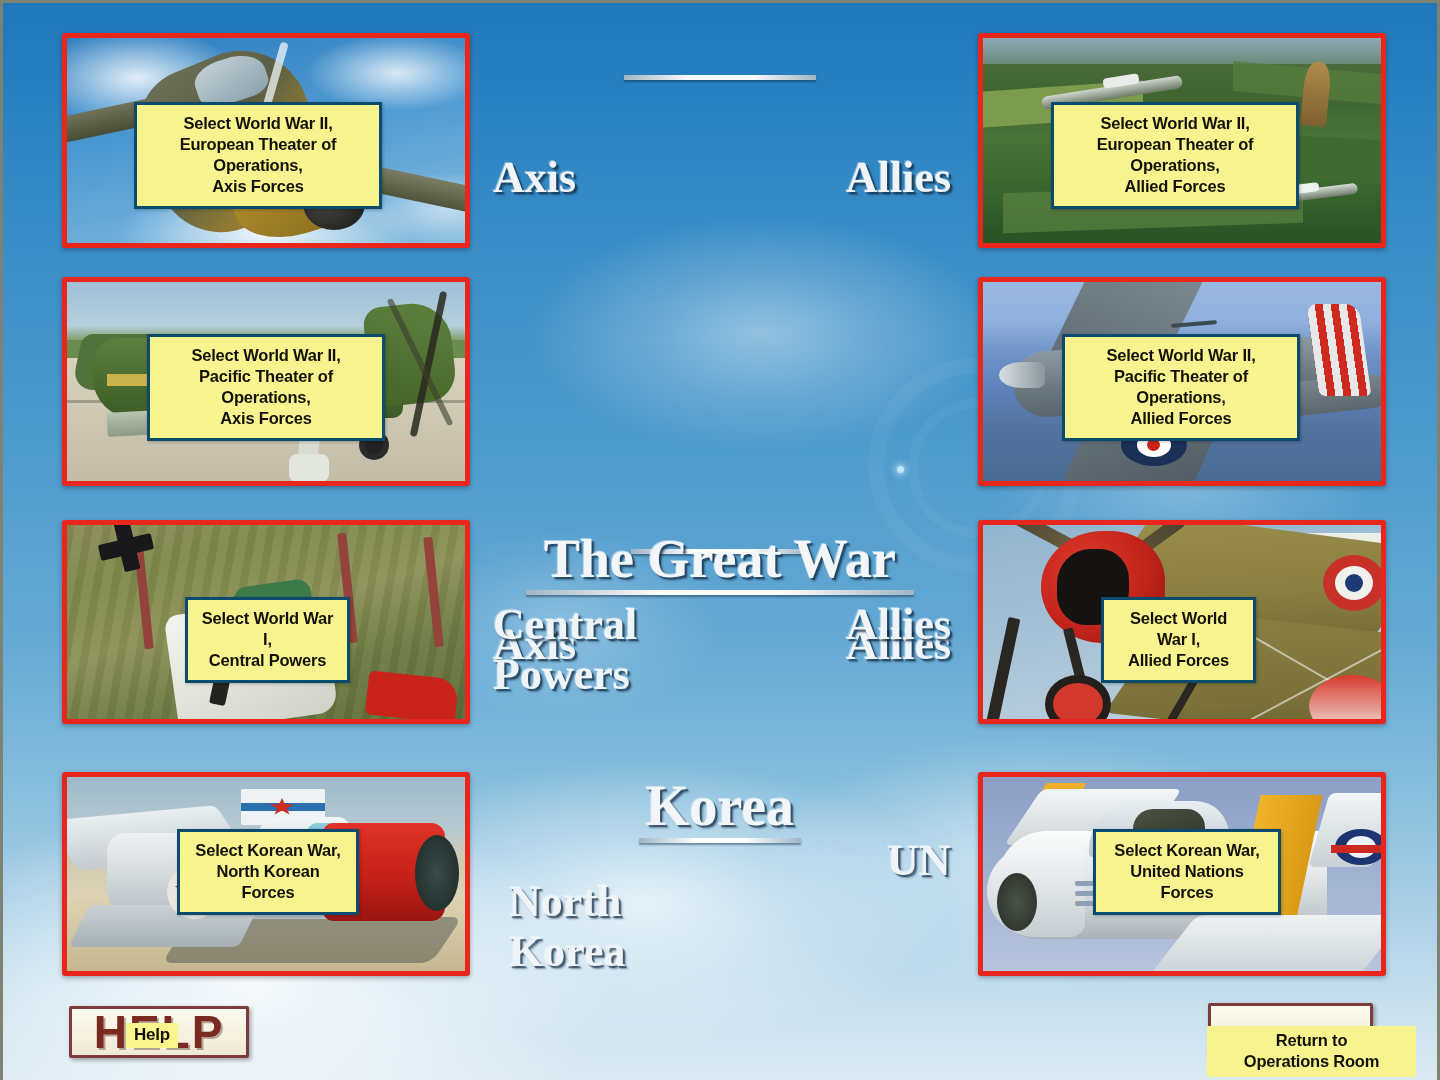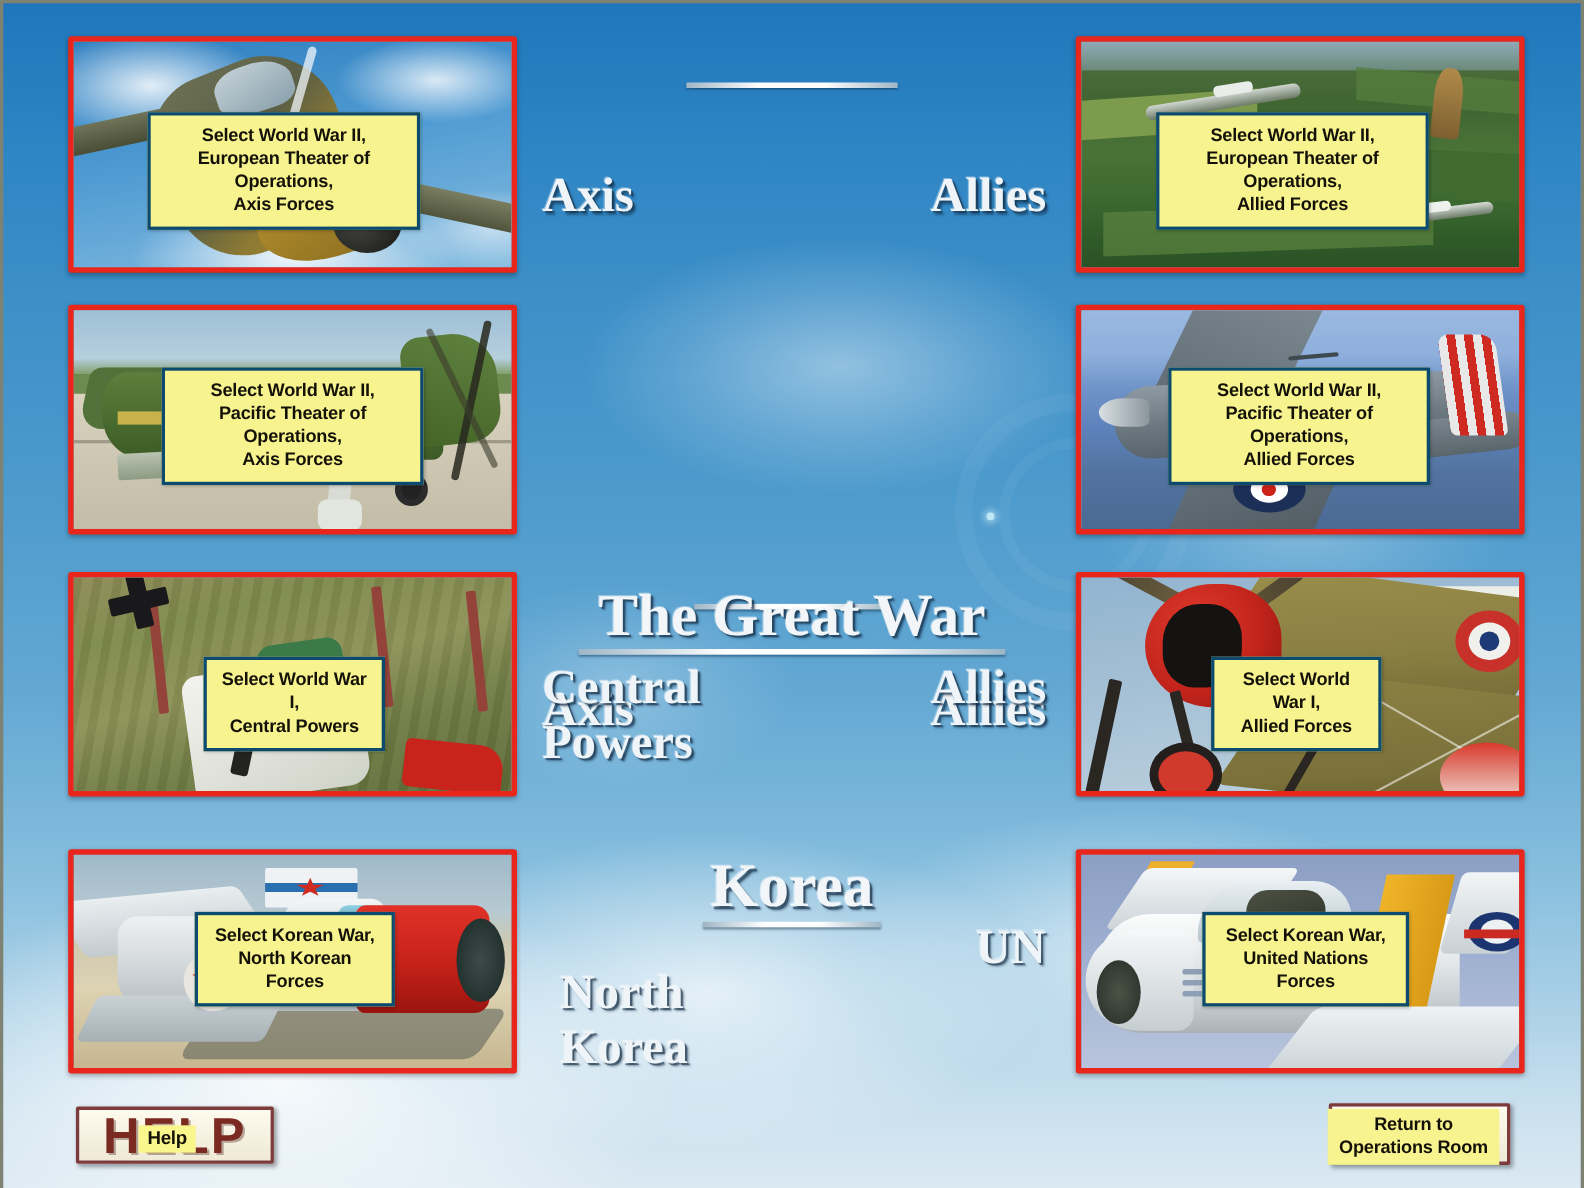--- a/index.html
+++ b/index.html
@@ -569,21 +569,21 @@
   }
   #help-button .tip {
     left:54px; top:14px;
     padding:2px 8px 3px 8px;
     font-size:17px; line-height:20px;
     border:0; background:#f9f68e;
     box-shadow:none;
   }
   #return-button { left:1205px; top:1000px; width:165px; height:56px; }
   #return-button .tip {
-    left:-4px; top:2px; width:156px;
+    left:-4px; top:20px; width:209px;
     padding:4px 6px 5px 6px;
     font-size:16.5px; line-height:21px;
     border:0;
     box-shadow:none;
   }
 </style>
 </head>
 <body>
 
 <div id="app">

